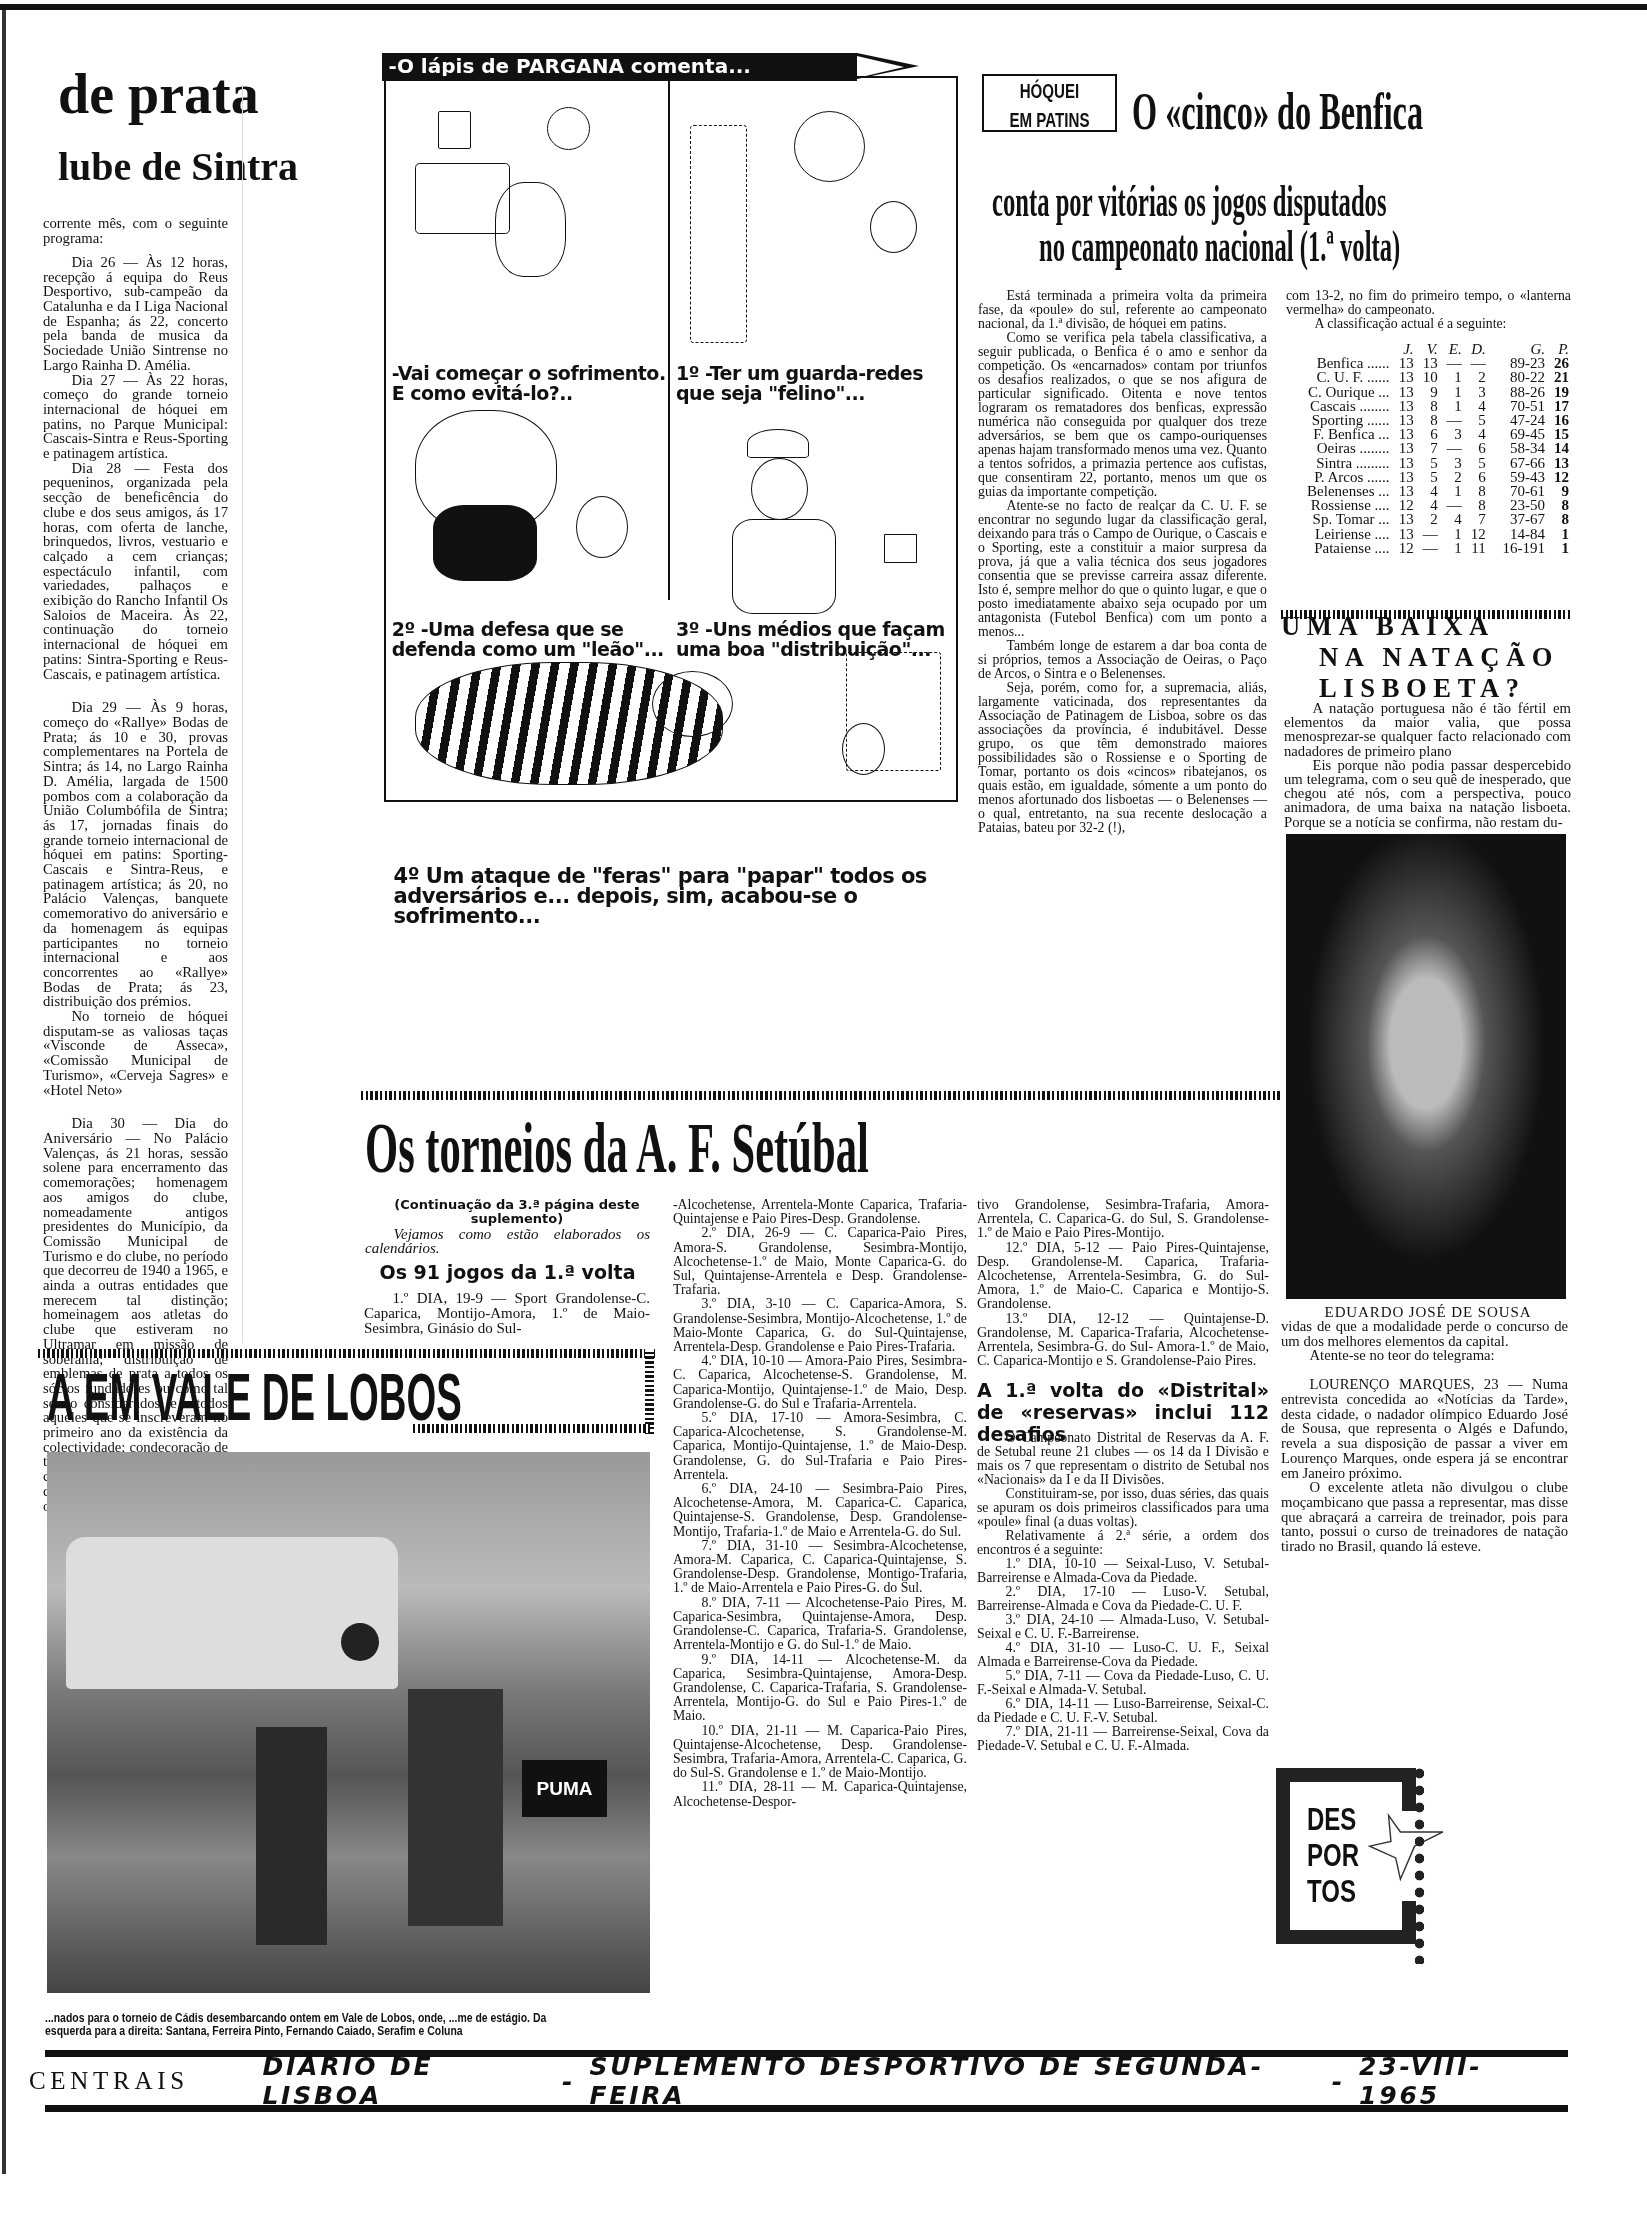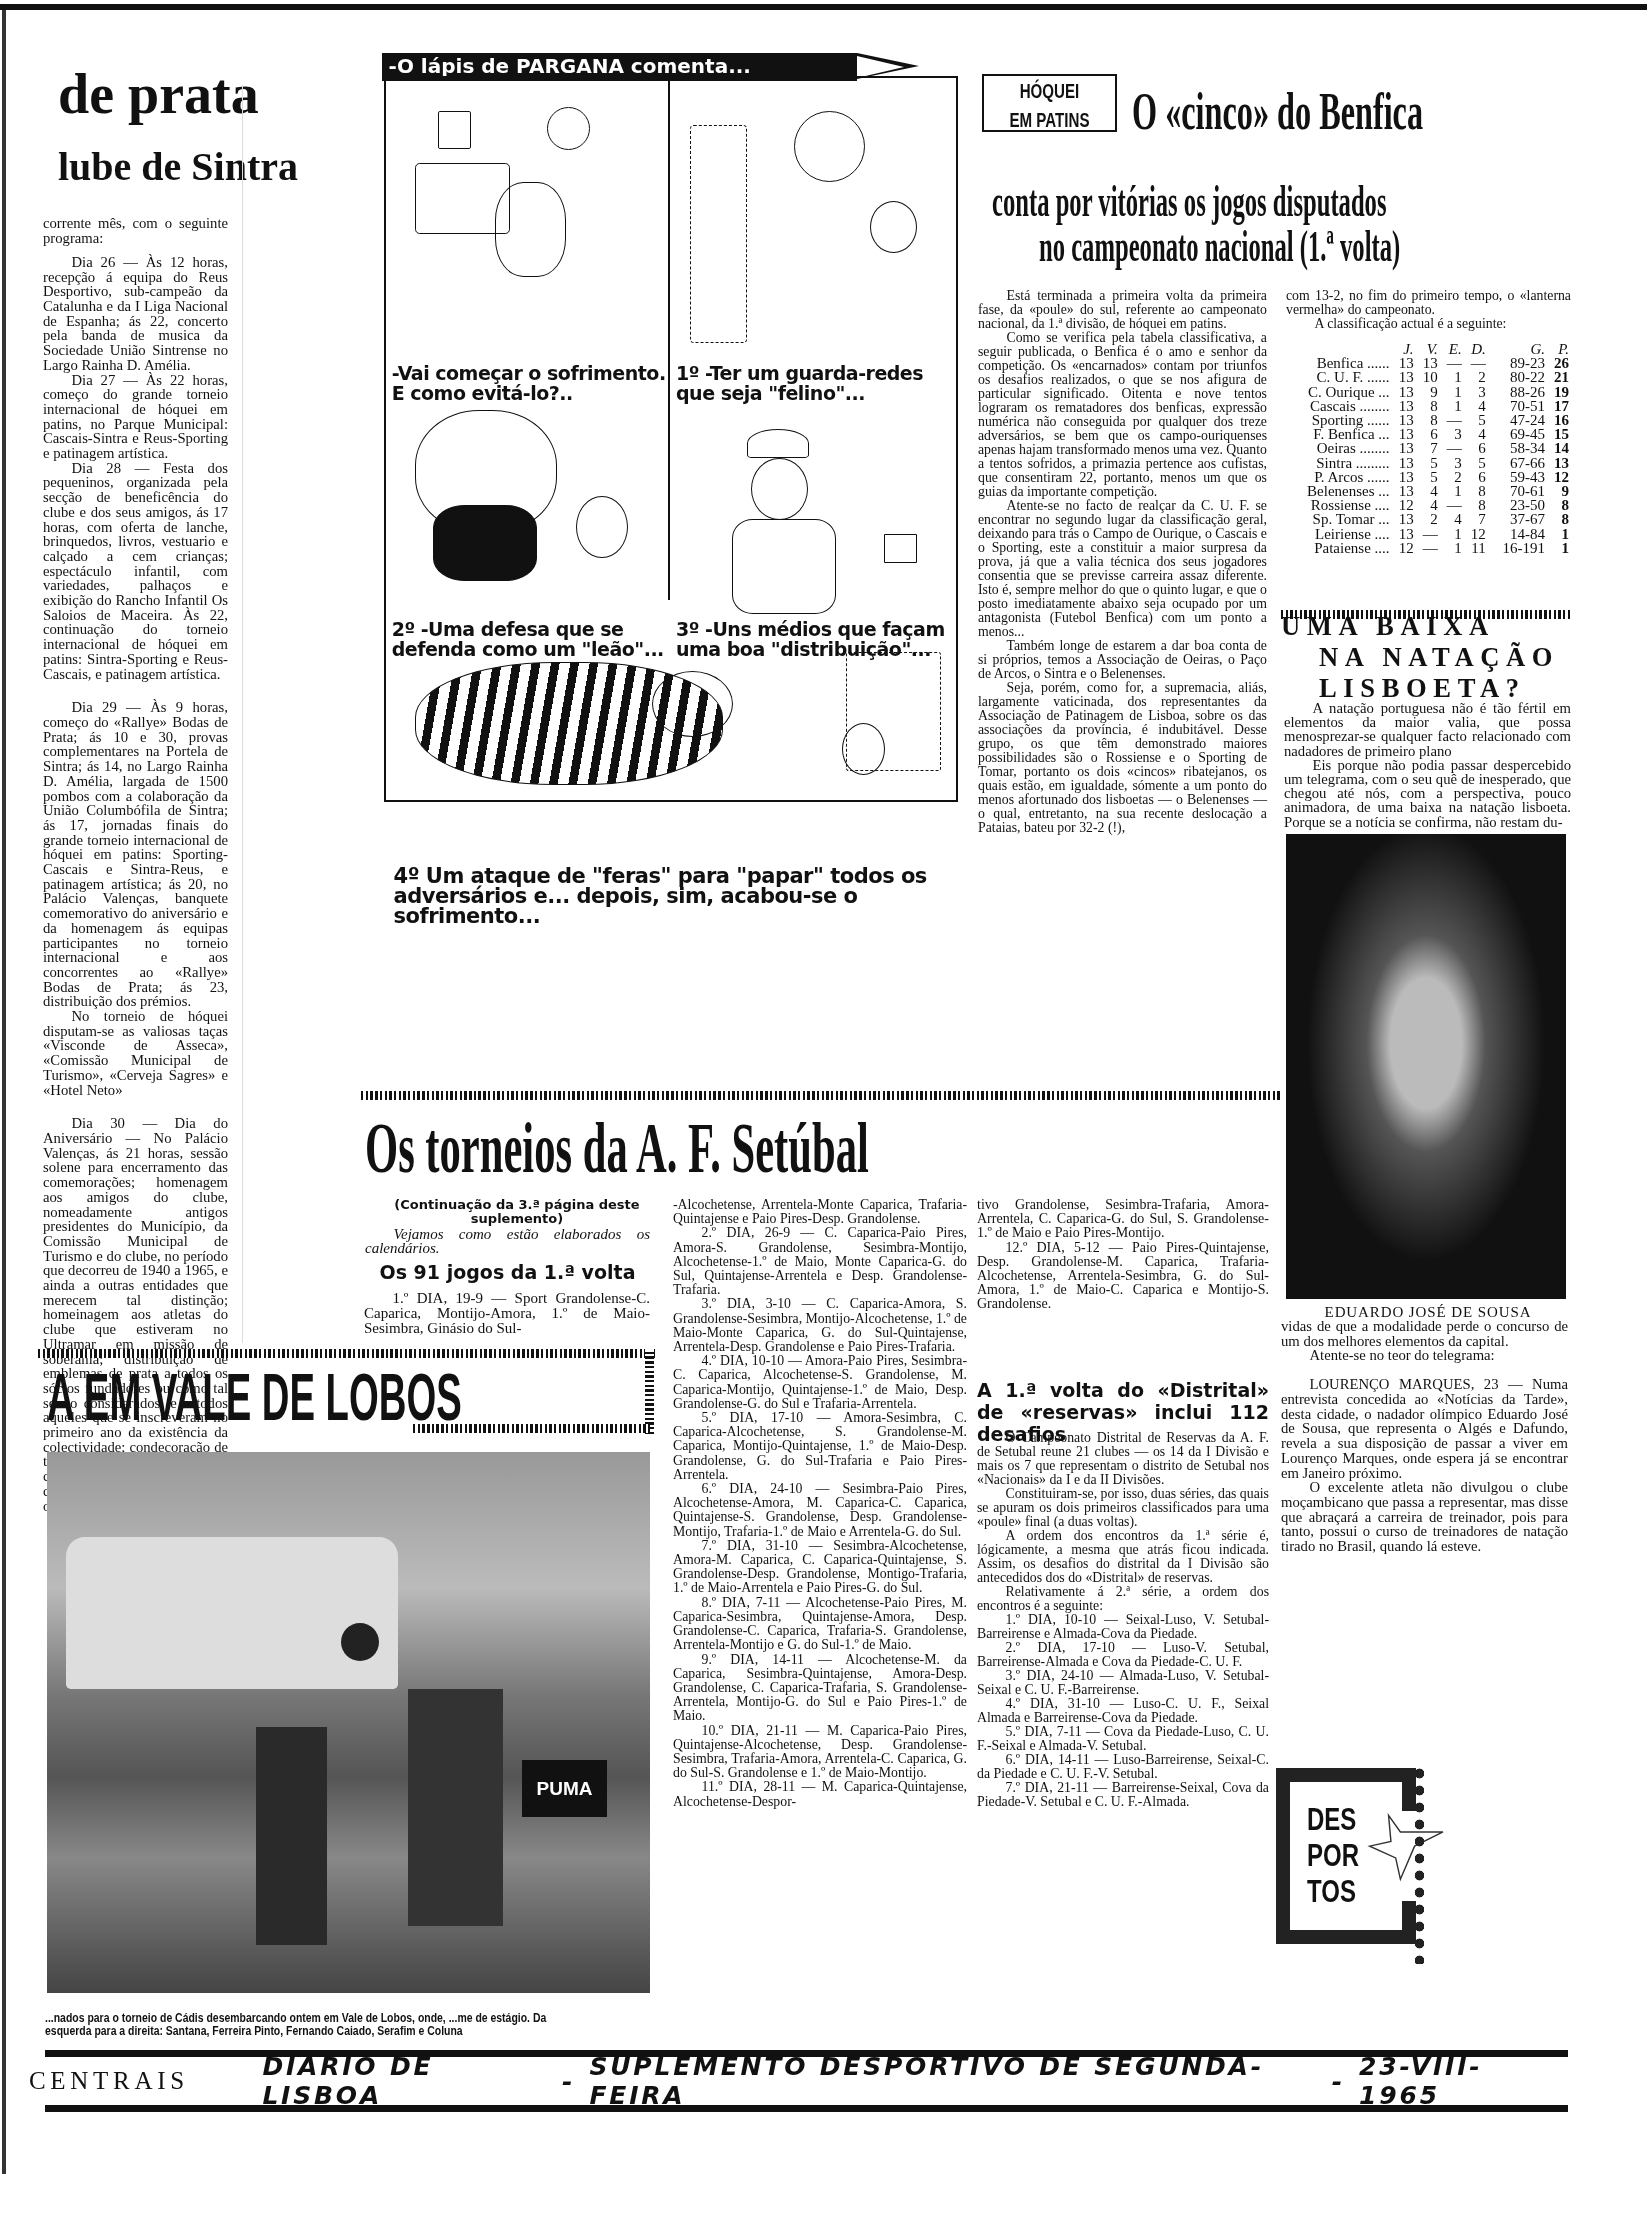--- a/index.html
+++ b/index.html
@@ -302,26 +302,26 @@
     <p>6.º DIA, 24-10 — Sesimbra-Paio Pires, Alcochetense-Amora, M. Caparica-C. Caparica, Quintajense-S. Grandolense, Desp. Grandolense-Montijo, Trafaria-1.º de Maio e Arrentela-G. do Sul.</p>
     <p>7.º DIA, 31-10 — Sesimbra-Alcochetense, Amora-M. Caparica, C. Caparica-Quintajense, S. Grandolense-Desp. Grandolense, Montigo-Trafaria, 1.º de Maio-Arrentela e Paio Pires-G. do Sul.</p>
     <p>8.º DIA, 7-11 — Alcochetense-Paio Pires, M. Caparica-Sesimbra, Quintajense-Amora, Desp. Grandolense-C. Caparica, Trafaria-S. Grandolense, Arrentela-Montijo e G. do Sul-1.º de Maio.</p>
     <p>9.º DIA, 14-11 — Alcochetense-M. da Caparica, Sesimbra-Quintajense, Amora-Desp. Grandolense, C. Caparica-Trafaria, S. Grandolense-Arrentela, Montijo-G. do Sul e Paio Pires-1.º de Maio.</p>
     <p>10.º DIA, 21-11 — M. Caparica-Paio Pires, Quintajense-Alcochetense, Desp. Grandolense-Sesimbra, Trafaria-Amora, Arrentela-C. Caparica, G. do Sul-S. Grandolense e 1.º de Maio-Montijo.</p>
     <p>11.º DIA, 28-11 — M. Caparica-Quintajense, Alcochetense-Despor-</p>
   </div>
 <div class="abs body-text" style="left:977px; top:1198px; width:292px; font-size:14px; line-height:14.2px;" id="setubal-col3-top">
     <p style="text-indent: 0px;">tivo Grandolense, Sesimbra-Trafaria, Amora-Arrentela, C. Caparica-G. do Sul, S. Grandolense-1.º de Maio e Paio Pires-Montijo.</p>
     <p>12.º DIA, 5-12 — Paio Pires-Quintajense, Desp. Grandolense-M. Caparica, Trafaria-Alcochetense, Arrentela-Sesimbra, G. do Sul-Amora, 1.º de Maio-C. Caparica e Montijo-S. Grandolense.</p>
+    <p>13.º DIA, 12-12 — Quintajense-D. Grandolense, M. Caparica-Trafaria, Alcochetense-Arrentela, Sesimbra-G. do Sul- Amora-1.º de Maio, C. Caparica-Montijo e S. Grandolense-Paio Pires.</p>
   </div>
 <div class="abs" style="left:977px; top:1379px; width:292px; font-family:'DejaVu Sans',sans-serif; font-weight:bold; font-size:19px; line-height:22px; text-align:justify;">A 1.ª volta do «Distrital» de «reservas» inclui 112 desafios</div>
 <div class="abs body-text" style="left:977px; top:1431px; width:292px; font-size:13.8px; line-height:14px;" id="setubal-col3-bottom">
     <p>O Campeonato Distrital de Reservas da A. F. de Setubal reune 21 clubes — os 14 da I Divisão e mais os 7 que representam o distrito de Setubal nos «Nacionais» da I e da II Divisões.</p>
     <p>Constituiram-se, por isso, duas séries, das quais se apuram os dois primeiros classificados para uma «poule» final (a duas voltas).</p>
-    <p>A ordem dos encontros da 1.ª série é, lógicamente, a mesma que atrás ficou indicada. Assim, os desafios do distrital da I Divisão são antecedidos dos do «Distrital» de reservas.</p>
     <p>Relativamente á 2.ª série, a ordem dos encontros é a seguinte:</p>
     <p>1.º DIA, 10-10 — Seixal-Luso, V. Setubal-Barreirense e Almada-Cova da Piedade.</p>
     <p>2.º DIA, 17-10 — Luso-V. Setubal, Barreirense-Almada e Cova da Piedade-C. U. F.</p>
     <p>3.º DIA, 24-10 — Almada-Luso, V. Setubal-Seixal e C. U. F.-Barreirense.</p>
     <p>4.º DIA, 31-10 — Luso-C. U. F., Seixal Almada e Barreirense-Cova da Piedade.</p>
     <p>5.º DIA, 7-11 — Cova da Piedade-Luso, C. U. F.-Seixal e Almada-V. Setubal.</p>
     <p>6.º DIA, 14-11 — Luso-Barreirense, Seixal-C. da Piedade e C. U. F.-V. Setubal.</p>
     <p>7.º DIA, 21-11 — Barreirense-Seixal, Cova da Piedade-V. Setubal e C. U. F.-Almada.</p>
   </div>
 

